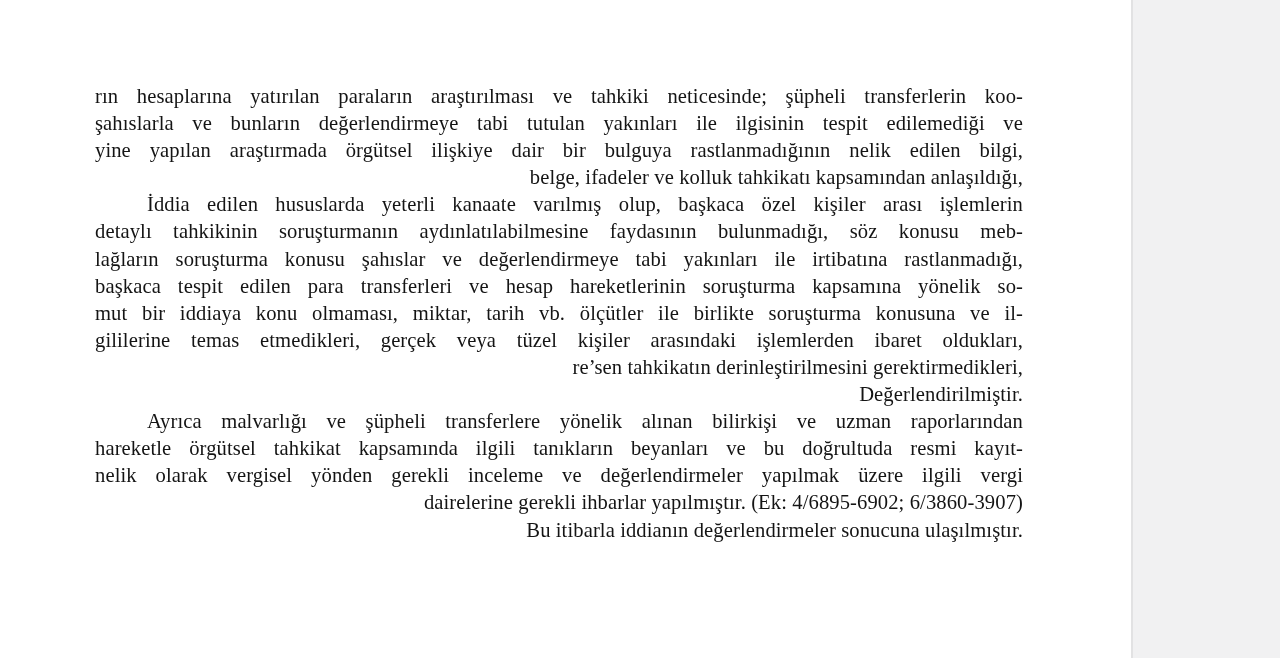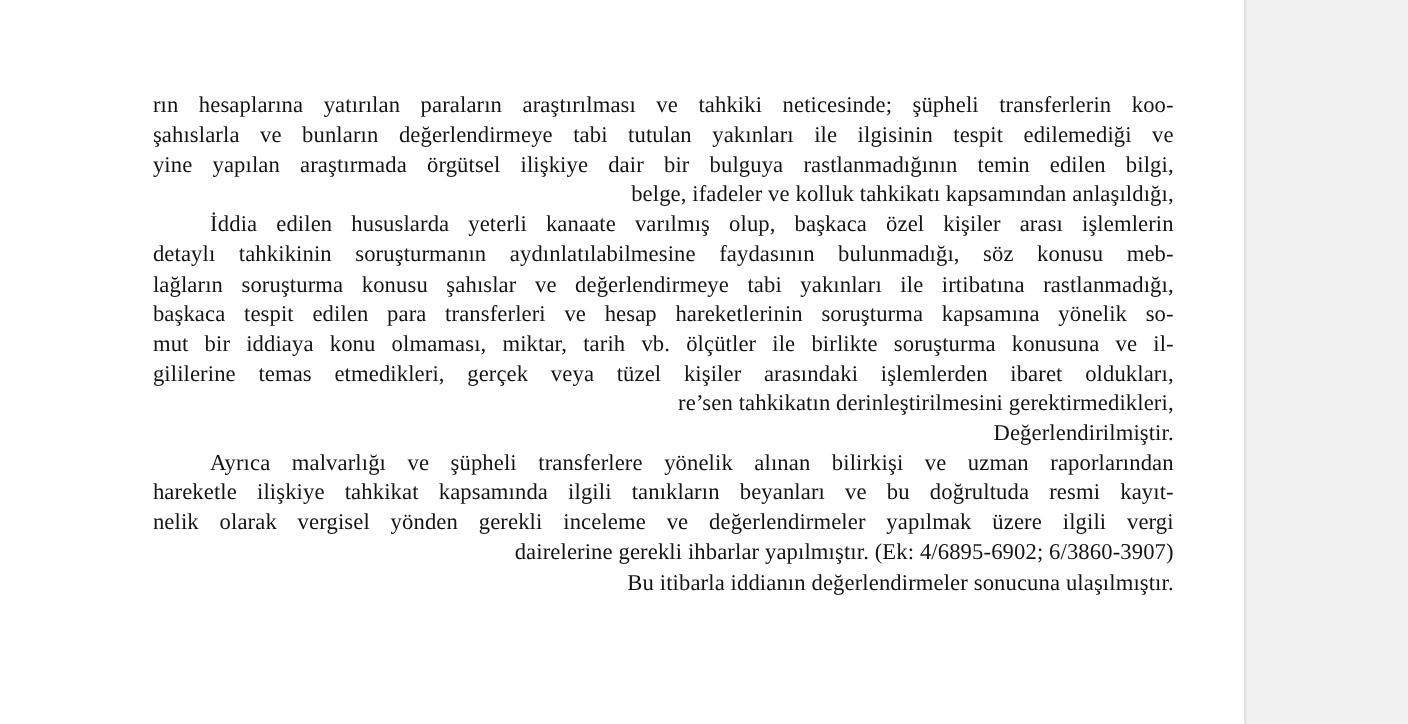--- a/index.html
+++ b/index.html
@@ -57,34 +57,34 @@
   }
   .line.indent {
     padding-left: 52px;
   }
 </style>
 </head>
 <body>
 
 <div class="viewer">
   <div class="page" style="background: rgb(255, 255, 255);">
-    <div class="page-text" style="color: rgb(20, 20, 20); margin-left: 44px;">
+    <div class="page-text" style="color: rgb(20, 20, 20);">
         <div class="line justify">rın hesaplarına yatırılan paraların araştırılması ve tahkiki neticesinde; şüpheli transferlerin koo-</div>
         <div class="line justify">şahıslarla ve bunların değerlendirmeye tabi tutulan yakınları ile ilgisinin tespit edilemediği ve</div>
-        <div class="line justify">yine yapılan araştırmada örgütsel ilişkiye dair bir bulguya rastlanmadığının temin edilen bilgi,</div>
+        <div class="line justify">yine yapılan araştırmada örgütsel ilişkiye dair bir bulguya rastlanmadığının nelik edilen bilgi,</div>
         <div class="line">belge, ifadeler ve kolluk tahkikatı kapsamından anlaşıldığı,</div>
         <div class="line justify indent">İddia edilen hususlarda yeterli kanaate varılmış olup, başkaca özel kişiler arası işlemlerin</div>
         <div class="line justify">detaylı tahkikinin soruşturmanın aydınlatılabilmesine faydasının bulunmadığı, söz konusu meb-</div>
         <div class="line justify">lağların soruşturma konusu şahıslar ve değerlendirmeye tabi yakınları ile irtibatına rastlanmadığı,</div>
         <div class="line justify">başkaca tespit edilen para transferleri ve hesap hareketlerinin soruşturma kapsamına yönelik so-</div>
         <div class="line justify">mut bir iddiaya konu olmaması, miktar, tarih vb. ölçütler ile birlikte soruşturma konusuna ve il-</div>
         <div class="line justify">gililerine temas etmedikleri, gerçek veya tüzel kişiler arasındaki işlemlerden ibaret oldukları,</div>
         <div class="line">re’sen tahkikatın derinleştirilmesini gerektirmedikleri,</div>
         <div class="line indent">Değerlendirilmiştir.</div>
         <div class="line justify indent">Ayrıca malvarlığı ve şüpheli transferlere yönelik alınan bilirkişi ve uzman raporlarından</div>
-        <div class="line justify">hareketle ilişkiye tahkikat kapsamında ilgili tanıkların beyanları ve bu doğrultuda resmi kayıt-</div>
+        <div class="line justify">hareketle örgütsel tahkikat kapsamında ilgili tanıkların beyanları ve bu doğrultuda resmi kayıt-</div>
         <div class="line justify">nelik olarak vergisel yönden gerekli inceleme ve değerlendirmeler yapılmak üzere ilgili vergi</div>
         <div class="line">dairelerine gerekli ihbarlar yapılmıştır. (Ek: 4/6895-6902; 6/3860-3907)</div>
         <div class="line indent">Bu itibarla iddianın değerlendirmeler sonucuna ulaşılmıştır.</div>
       </div>
   </div>
   <div class="side-panel" style="background: rgb(241, 241, 242); border-left-color: rgb(226, 226, 227);"></div>
 </div>
 
 </body></html>

